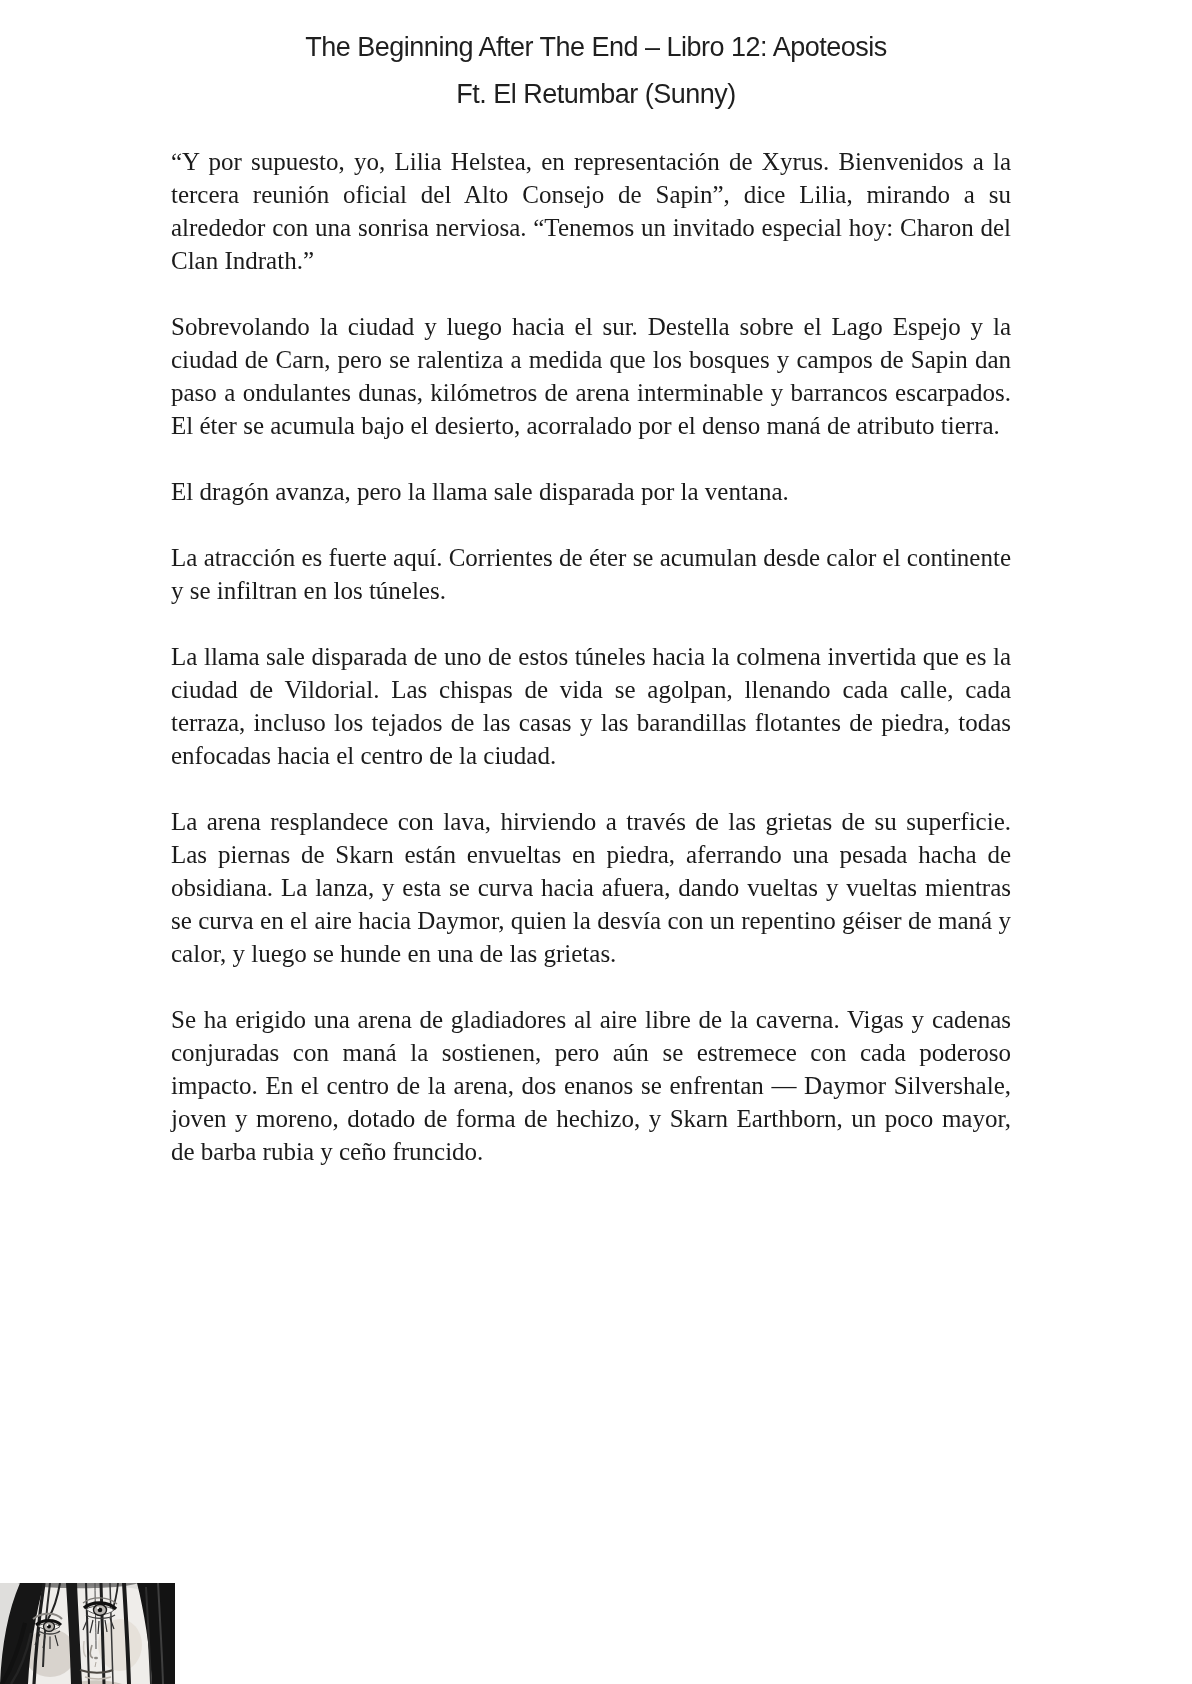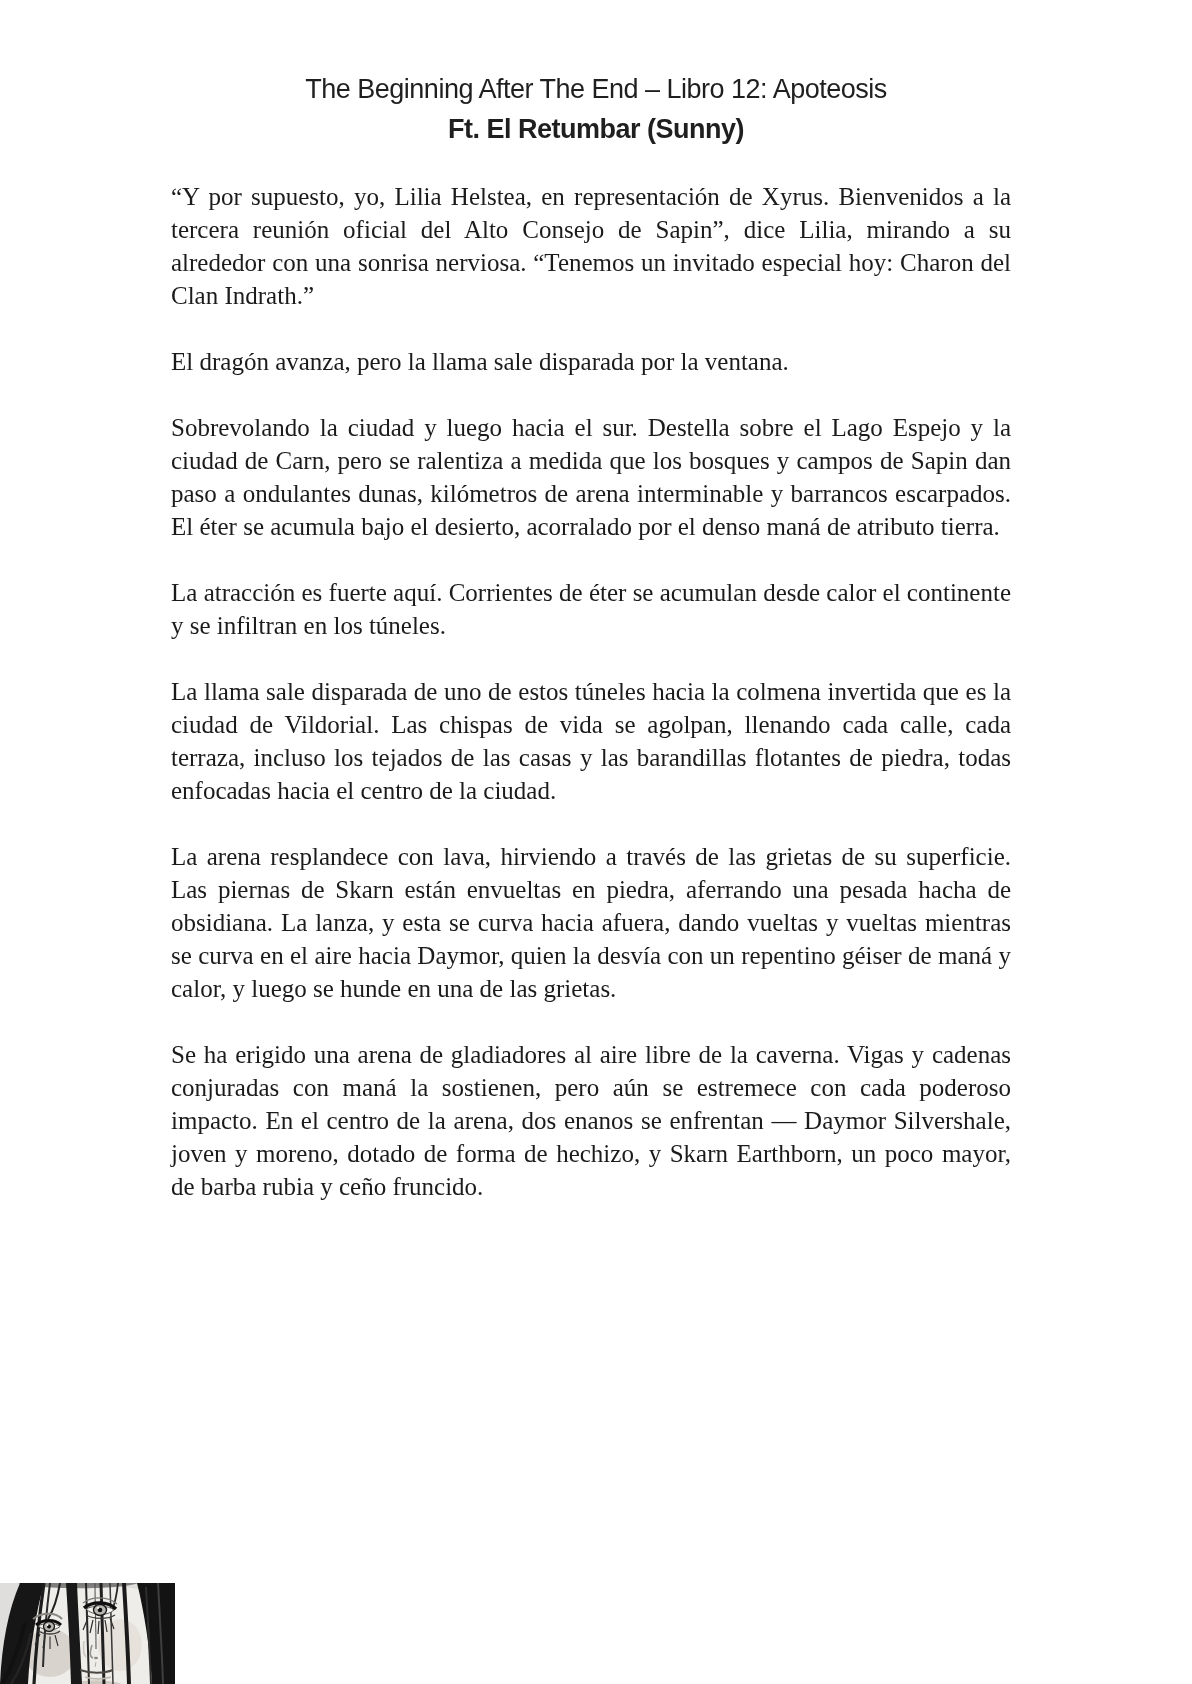--- a/index.html
+++ b/index.html
@@ -10,36 +10,36 @@
     position: relative;
     overflow: hidden;
     font-family: "Liberation Serif", serif;
   }
   .page {
     width: 1192px;
     height: 1684px;
     position: relative;
   }
   header {
-    padding-top: 72px;
+    padding-top: 30px;
     text-align: center;
     font-family: "Liberation Sans", sans-serif;
     color: #1f1f1f;
   }
   .doc-title {
     margin: 0;
     font-size: 27px;
     font-weight: 400;
     line-height: 35px;
     letter-spacing: -0.5px;
   }
   .doc-subtitle {
-    margin: 5px;
+    margin: 12px;
     font-size: 27px;
-    font-weight: 700;
+    font-weight: 400;
     line-height: 35px;
     letter-spacing: -0.5px;
   }
   main {
     margin: 33px 0 0 171px;
     width: 840px;
     color: #1b1b1b;
     font-size: 25px;
     line-height: 33px;
     text-align: justify;
@@ -61,22 +61,22 @@
 
 <div class="page">
 
   <header>
     <h1 class="doc-title">The Beginning After The End – Libro 12: Apoteosis</h1>
     <h2 class="doc-subtitle">Ft. El Retumbar (Sunny)</h2>
   </header>
 
   <main>
     <p>“Y por supuesto, yo, Lilia Helstea, en representación de Xyrus. Bienvenidos a la tercera reunión oficial del Alto Consejo de Sapin”, dice Lilia, mirando a su alrededor con una sonrisa nerviosa. “Tenemos un invitado especial hoy: Charon del Clan Indrath.”</p>
+    <p>Sobrevolando la ciudad y luego hacia el sur. Destella sobre el Lago Espejo y la ciudad de Carn, pero se ralentiza a medida que los bosques y campos de Sapin dan paso a ondulantes dunas, kilómetros de arena interminable y barrancos escarpados. El éter se acumula bajo el desierto, acorralado por el denso maná de atributo tierra.</p>
     <p>El dragón avanza, pero la llama sale disparada por la ventana.</p>
-    <p>Sobrevolando la ciudad y luego hacia el sur. Destella sobre el Lago Espejo y la ciudad de Carn, pero se ralentiza a medida que los bosques y campos de Sapin dan paso a ondulantes dunas, kilómetros de arena interminable y barrancos escarpados. El éter se acumula bajo el desierto, acorralado por el denso maná de atributo tierra.</p>
     <p>La atracción es fuerte aquí. Corrientes de éter se acumulan desde calor el continente y se infiltran en los túneles.</p>
     <p>La llama sale disparada de uno de estos túneles hacia la colmena invertida que es la ciudad de Vildorial. Las chispas de vida se agolpan, llenando cada calle, cada terraza, incluso los tejados de las casas y las barandillas flotantes de piedra, todas enfocadas hacia el centro de la ciudad.</p>
     <p>La arena resplandece con lava, hirviendo a través de las grietas de su superficie. Las piernas de Skarn están envueltas en piedra, aferrando una pesada hacha de obsidiana. La lanza, y esta se curva hacia afuera, dando vueltas y vueltas mientras se curva en el aire hacia Daymor, quien la desvía con un repentino géiser de maná y calor, y luego se hunde en una de las grietas.</p>
     <p>Se ha erigido una arena de gladiadores al aire libre de la caverna. Vigas y cadenas conjuradas con maná la sostienen, pero aún se estremece con cada poderoso impacto. En el centro de la arena, dos enanos se enfrentan — Daymor Silvershale, joven y moreno, dotado de forma de hechizo, y Skarn Earthborn, un poco mayor, de barba rubia y ceño fruncido.</p>
   </main>
 
   <figure class="footer-art">
     <svg viewBox="0 0 175 101" width="175" height="101" xmlns="http://www.w3.org/2000/svg">
 
       <rect x="0" y="0" width="175" height="101" fill="#dfdedc"></rect>

